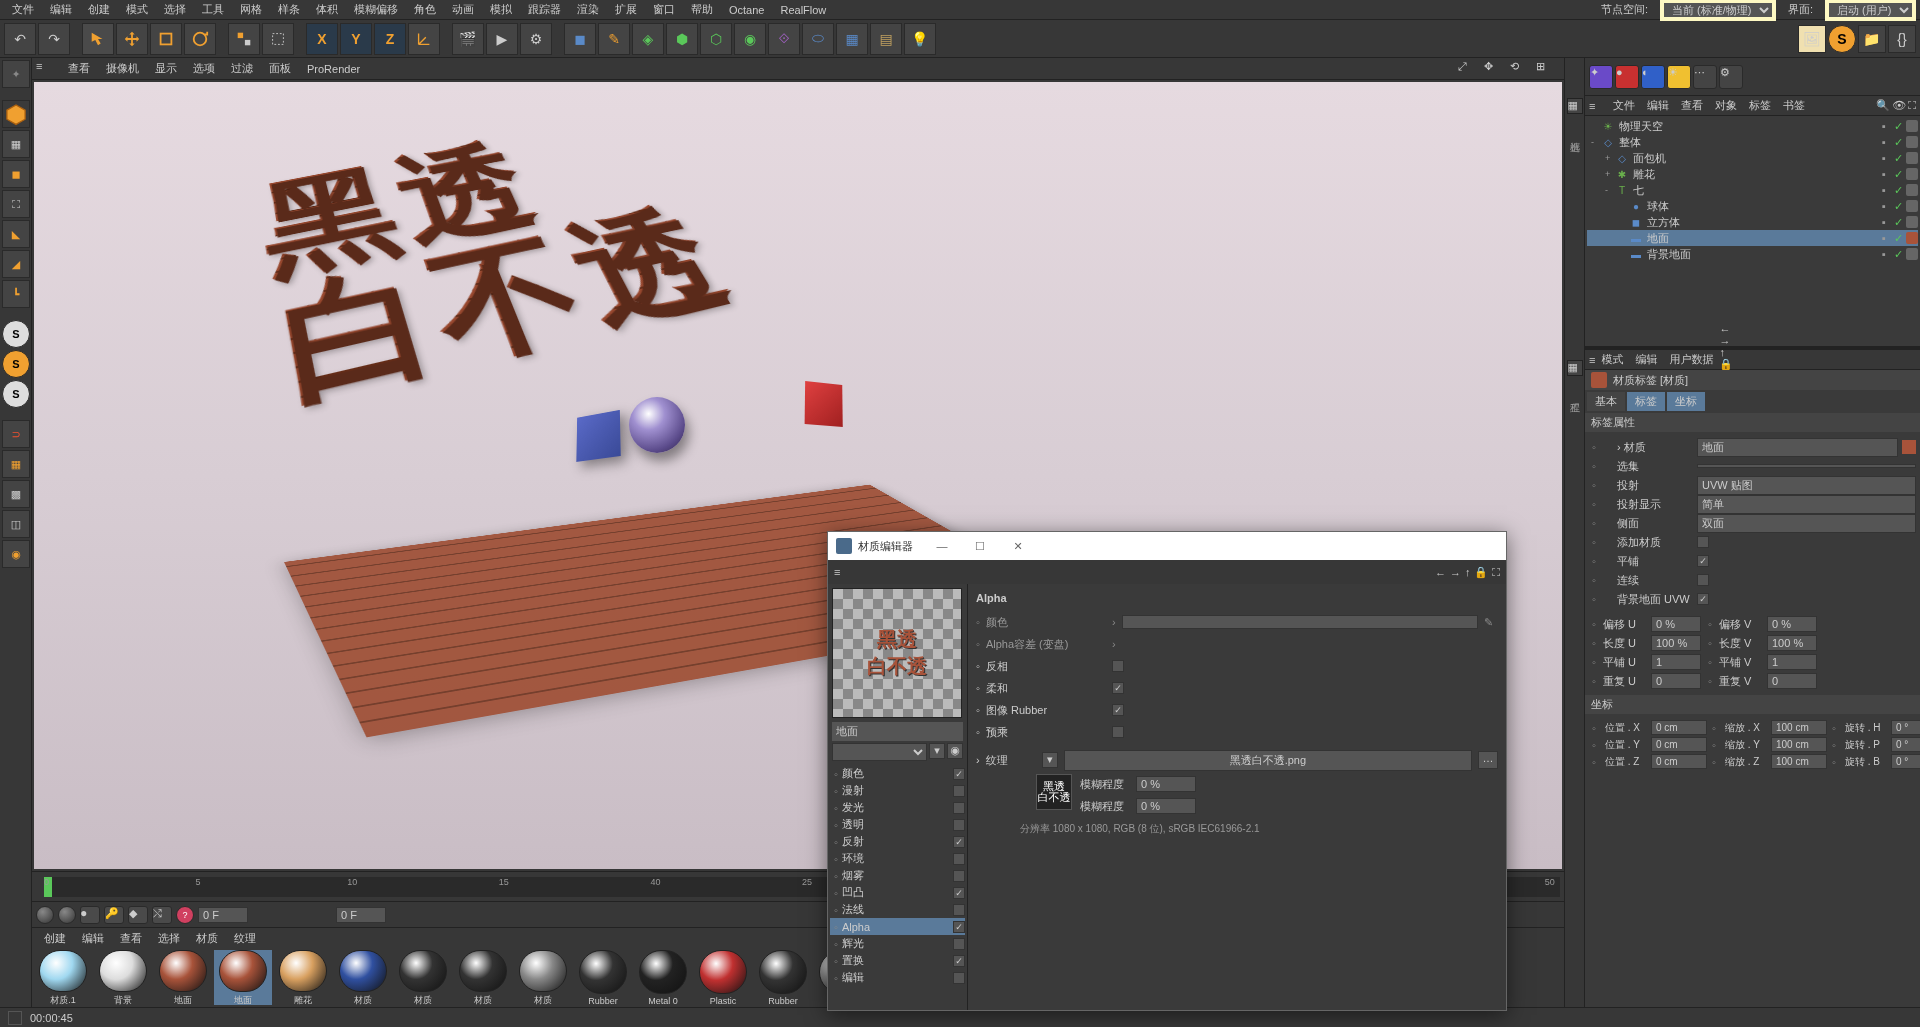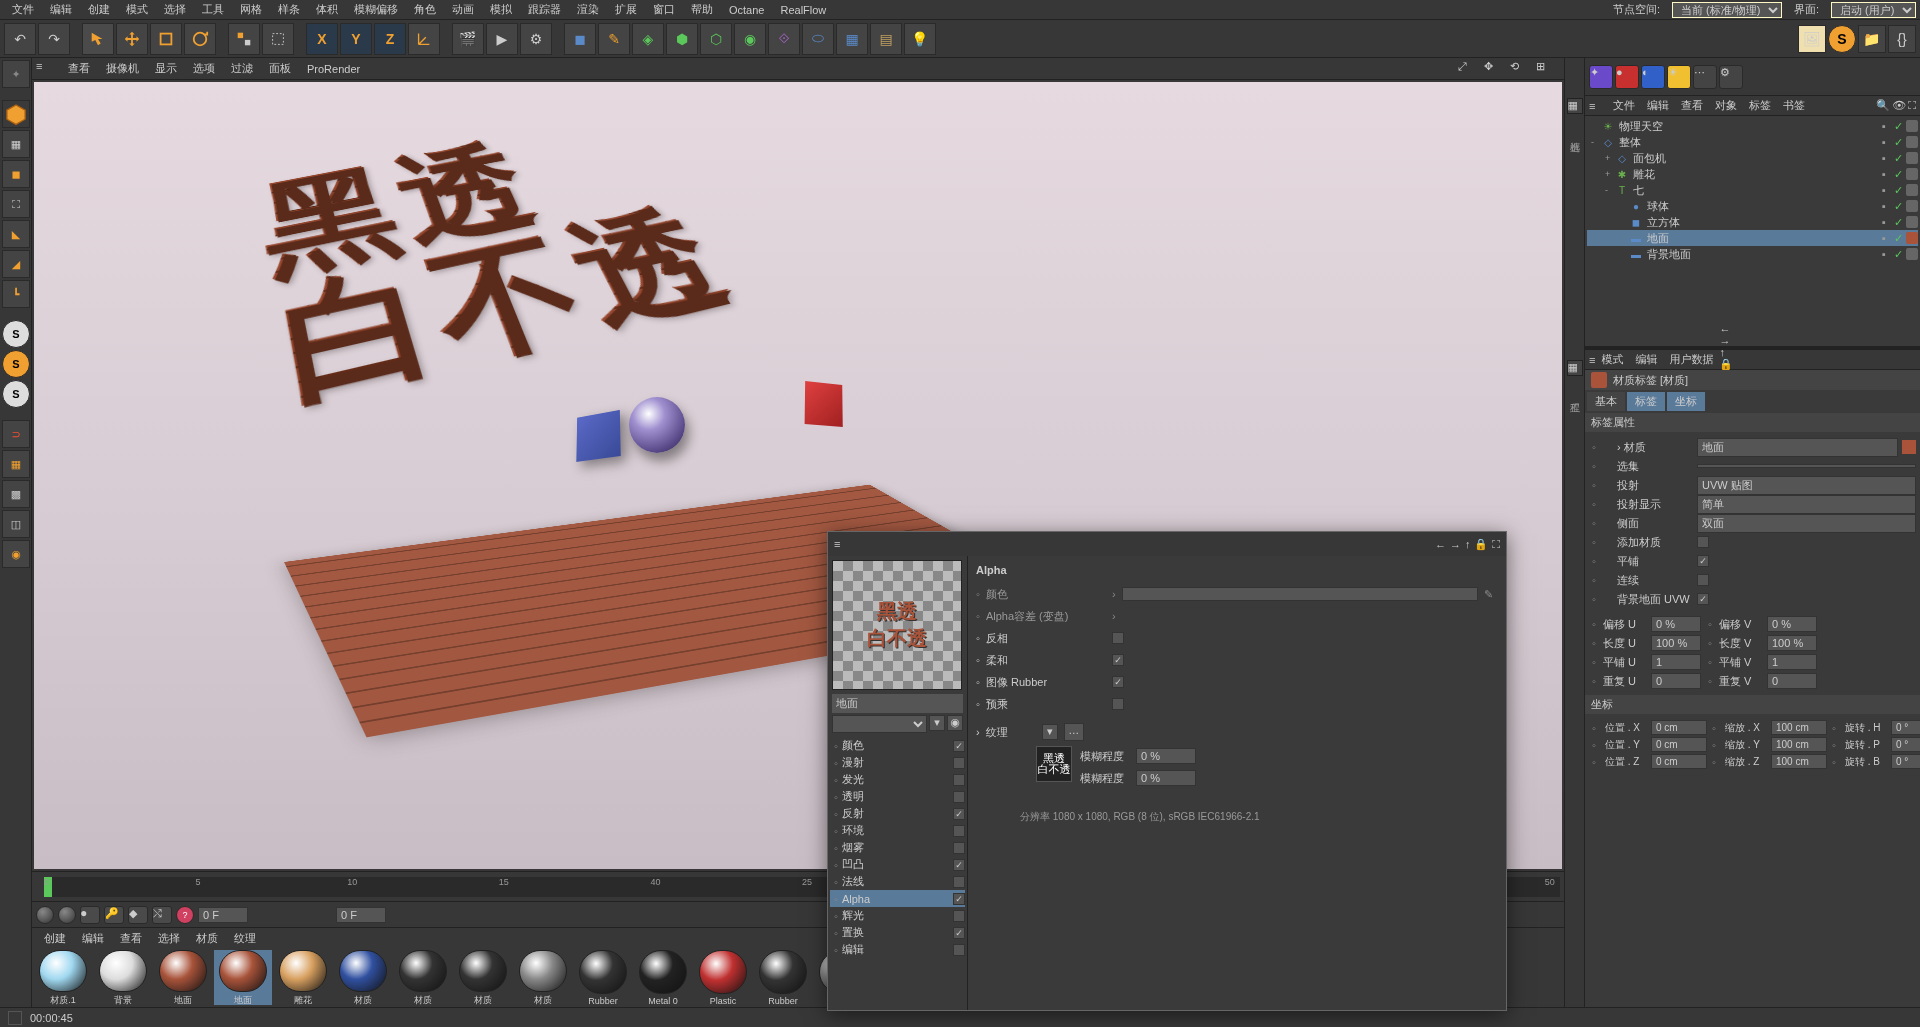--- a/index.html
+++ b/index.html
@@ -1,20 +1,20 @@
 <!DOCTYPE html>
 <html><head>
 <meta charset="utf-8">
 <style>
 *{margin:0;padding:0;box-sizing:border-box;font-family:"Microsoft YaHei",Arial,sans-serif;font-size:11px;user-select:none}
 body{background:#373737;color:#ccc;overflow:hidden;width:1920px;height:1027px;position:relative}
 .menubar{height:20px;background:#373737;display:flex;align-items:center;padding:0 4px;border-bottom:1px solid #222}
 .menubar span{padding:0 8px;cursor:pointer}
 .menubar .right{margin-left:auto;display:flex;align-items:center;gap:4px}
-.menubar select{background:#555;color:#ccc;border:1px solid #fef9c3;font-size:11px;padding:0 4px}
+.menubar select{background:#555;color:#ccc;border:4px solid #fef9c3;font-size:11px;padding:0 4px}
 .toolbar-main{height:38px;background:#373737;display:flex;align-items:center;padding:0 4px;gap:2px;border-bottom:1px solid #222}
 .tb-btn{width:28px;height:28px;background:#444;border:1px solid #2a2a2a;display:flex;align-items:center;justify-content:center;cursor:pointer;font-size:14px}
 .tb-btn.large{width:32px;height:32px}
 .tb-sep{width:8px}
 .tb-btn svg{width:18px;height:18px}
 .main-area{display:flex;height:calc(100% - 78px)}
 .left-tools{width:32px;background:#373737;display:flex;flex-direction:column;gap:2px;padding:2px;border-right:1px solid #222}
 .lt-btn{width:28px;height:28px;background:#444;border:1px solid #2a2a2a;cursor:pointer;display:flex;align-items:center;justify-content:center}
 .viewport-container{flex:1;display:flex;flex-direction:column;background:#373737}
 .viewport-menu{height:22px;background:#373737;display:flex;align-items:center;padding:0 4px;border-bottom:1px solid #222}
@@ -88,21 +88,21 @@
 .dlg-ch{display:flex;align-items:center;height:17px;gap:4px;padding-left:4px}
 .dlg-ch.sel{background:#5a7a9a}
 .dlg-right{flex:1;padding:8px;overflow-y:auto}
 .dlg-prop-title{font-weight:bold;margin-bottom:8px}
 .dlg-prop-row{display:flex;align-items:center;height:20px;gap:6px;margin-bottom:2px}
 .dlg-prop-label{width:120px;color:#999}
 .dlg-prop-label.active{color:#ccc}
 .dlg-tex-name{flex:1;background:#555;padding:2px 6px;text-align:center;border:1px solid #333}
 .dlg-tex-btn{width:20px;height:18px;background:#555;border:1px solid #333;text-align:center;cursor:pointer}
 .dlg-tex-thumb{width:36px;height:36px;background:#222;border:1px solid #555;display:flex;align-items:center;justify-content:center;font-size:8px;color:#fff;flex-direction:column;line-height:1}
-.dlg-info{color:#999;font-size:10px;margin-top:20px;padding-left:44px}
+.dlg-info{color:#999;font-size:10px;margin-top:4px;padding-left:44px}
 .side-handle{width:20px;background:#373737;border-left:1px solid #222;display:flex;flex-direction:column;align-items:center;padding-top:40px;gap:20px}
 .side-handle .sh-label{writing-mode:vertical-rl;font-size:10px;color:#999}
 .side-handle .sh-box{width:16px;height:16px;background:#444;border:1px solid #222}
 </style>
 </head>
 <body>
 
 <div class="menubar">
   <span>文件</span>
   <span>编辑</span>
@@ -638,20 +638,29 @@
     <div class="sh-label">工程</div>
   </div>
 </div>
 
 <div class="statusbar">
   <div style="width:14px;height:14px;border:1px solid #555;margin-right:8px"></div>
   <span>00:00:45</span>
 </div>
 
 <div class="mat-dialog">
+  <div class="dlg-title">
+    <div class="dlg-icon"></div>
+    <span>材质编辑器</span>
+    <div class="dlg-right">
+      <div class="dlg-btn">—</div>
+      <div class="dlg-btn">☐</div>
+      <div class="dlg-btn">✕</div>
+    </div>
+  </div>
   <div class="dlg-toolbar">
     <div>≡</div>
     <div class="dt-right">
       <div>←</div>
       <div>→</div>
       <div>↑</div>
       <div>🔒</div>
       <div>⛶</div>
     </div>
   </div>
@@ -769,20 +778,21 @@
       <div class="dlg-prop-row">
           <span>◦</span>
           <div class="dlg-prop-label active">预乘</div>
           <div class="attr-check"></div>
         </div>
       <div style="height:6px"></div>
       <div class="dlg-prop-row">
           <span>›</span>
           <div class="dlg-prop-label active" style="width:50px">纹理</div>
         <div style="width:16px;height:16px;background:#555;border:1px solid #333;text-align:center">▾</div>
+        <div class="dlg-tex-name">黑透白不透.png</div>
         <div class="dlg-tex-btn">…</div>
       </div>
       <div style="display:flex;gap:8px;margin-top:4px;padding-left:60px">
         <div class="dlg-tex-thumb">
           <div style="color:#fff">黑透</div>
           <div style="color:#fff">白不透</div>
         </div>
         <div style="flex:1">
           <div class="dlg-prop-row">
               <div style="width:50px">模糊程度</div>

